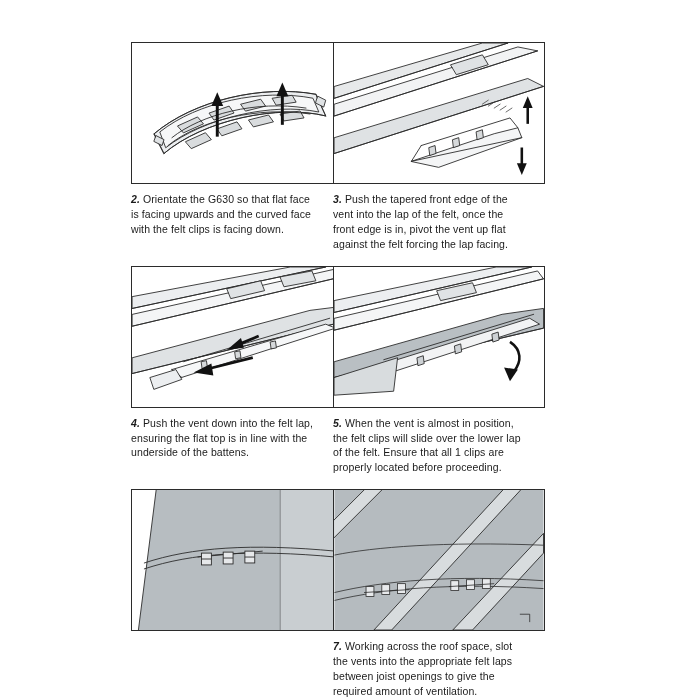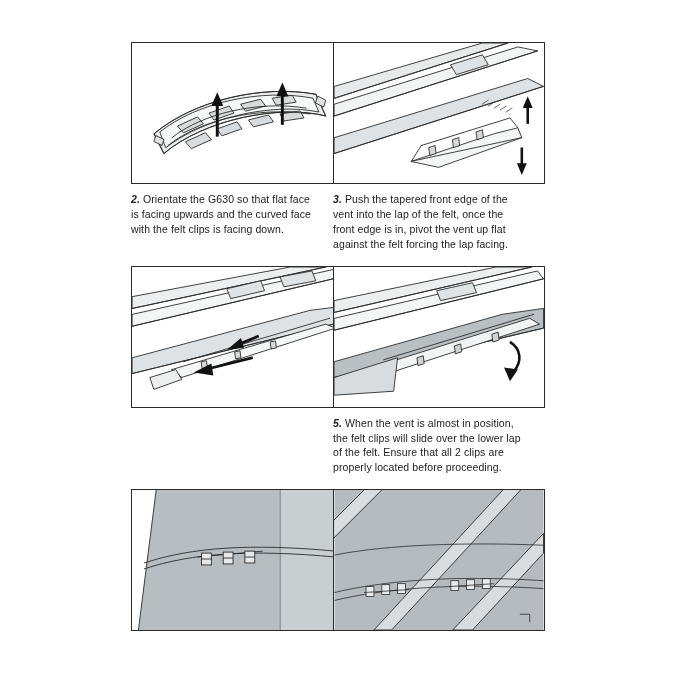--- a/index.html
+++ b/index.html
@@ -194,20 +194,24 @@
           </g>
 
           <g stroke="#111111" stroke-width="2.8" fill="#111111">
             <line x1="122" y1="92" x2="74" y2="104"></line>
             <polygon points="62,107 80,98 82,110" stroke="none"></polygon>
             <line x1="128" y1="70" x2="104" y2="80"></line>
             <polygon points="96,84 110,72 113,82" stroke="none"></polygon>
           </g>
         </svg>
       </div>
+      <div class="caption">
+        <span class="num">4.</span>
+        <span>Push the vent down into the felt lap, ensuring the flat top is in line with the underside of the battens.</span>
+      </div>
     </div>
 
     <div class="step">
       <div class="figure">
         <svg viewBox="0 0 212 142" xmlns="http://www.w3.org/2000/svg">
           <g fill="none" stroke="#2b2b2b" stroke-width="0.9" stroke-linejoin="round" stroke-linecap="round">
 
             <path d="M0 34 L164 0 L200 0 L0 46 Z" fill="#eceef0"></path>
             <path d="M0 46 L200 0"></path>
             <path d="M0 52 L206 4 L212 12 L0 64 Z" fill="#f4f5f6"></path>
@@ -229,21 +233,21 @@
           </g>
 
           <g stroke="#111111" stroke-width="2.6" fill="none">
             <path d="M178 76 C190 84, 190 96, 182 106"></path>
           </g>
           <polygon points="178,116 172,102 186,104" fill="#111111"></polygon>
         </svg>
       </div>
       <div class="caption">
         <span class="num">5.</span>
-        <span>When the vent is almost in position, the felt clips will slide over the lower lap of the felt. Ensure that all 2 clips are properly located before proceeding.</span>
+        <span>When the vent is almost in position, the felt clips will slide over the lower lap of the felt. Ensure that all 1 clips are properly located before proceeding.</span>
       </div>
     </div>
 
     <div class="row-spacer"></div>
 
     <div class="step">
       <div class="figure">
         <svg viewBox="0 0 212 142" xmlns="http://www.w3.org/2000/svg">
 
           <rect x="0" y="0" width="212" height="142" fill="#ffffff"></rect>
@@ -296,16 +300,20 @@
             <rect x="150" y="90" width="8" height="10"></rect>
           </g>
           <g stroke="#2b2b2b" stroke-width="0.8" fill="none">
             <path d="M30 104 L76 101"></path>
             <path d="M116 98 L162 95"></path>
           </g>
 
           <path d="M188 126 L198 126 L198 134" stroke="#2b2b2b" stroke-width="0.8" fill="none"></path>
         </svg>
       </div>
+      <div class="caption">
+        <span class="num">7.</span>
+        <span>Working across the roof space, slot the vents into the appropriate felt laps between joist openings to give the required amount of ventilation.</span>
+      </div>
     </div>
 
   </div>
 </div>
 
 </body></html>

